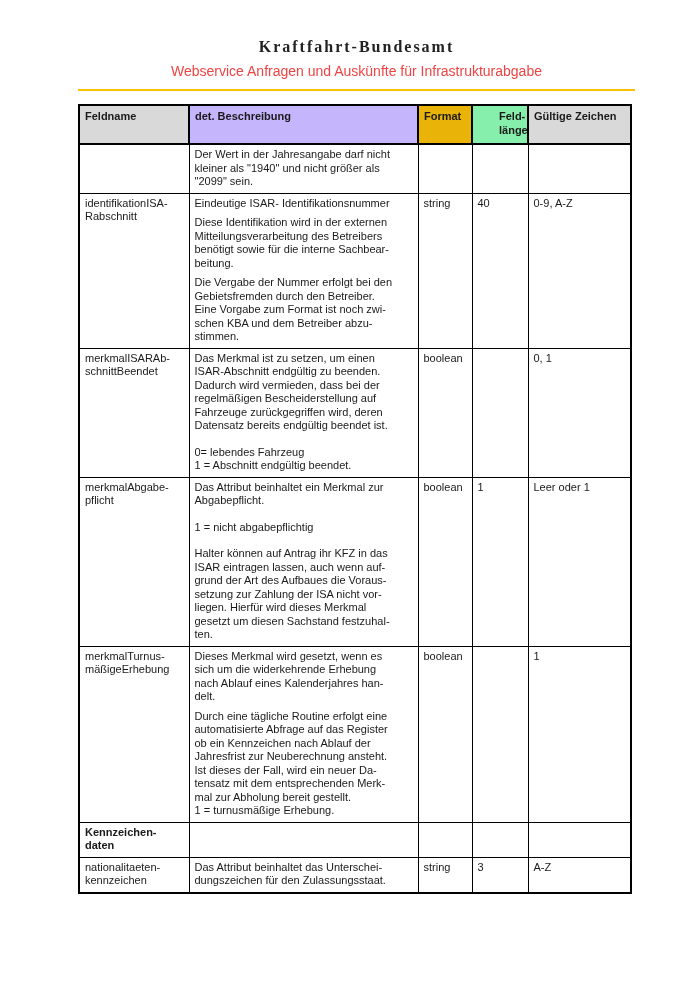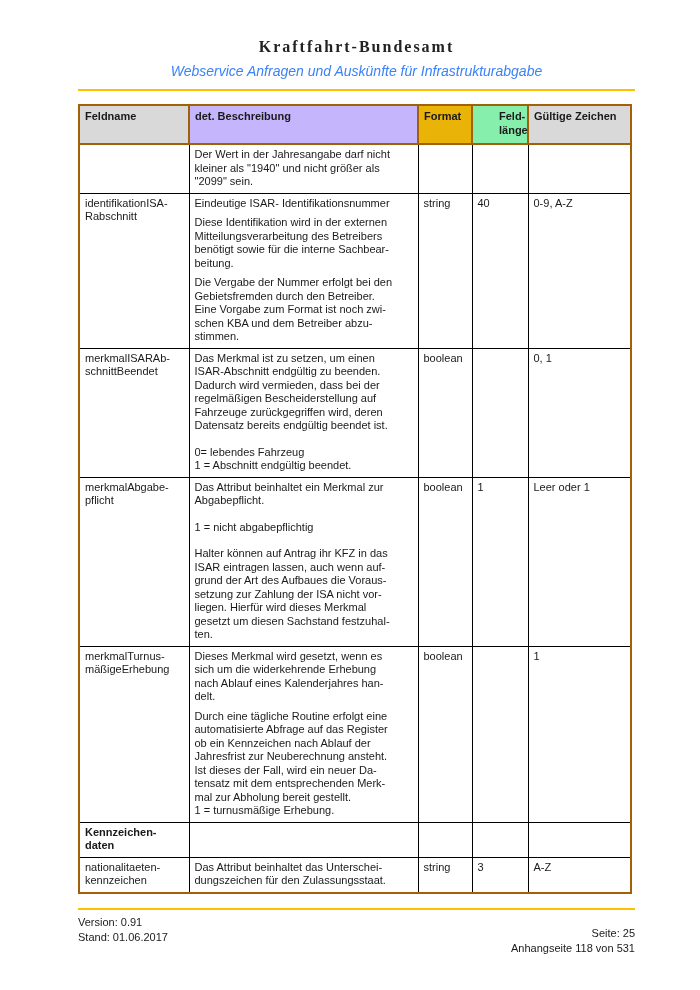--- a/index.html
+++ b/index.html
@@ -24,38 +24,37 @@
     font-weight: bold;
     letter-spacing: 2px;
     text-align: center;
     padding-top: 38px;
     color: #222;
   }
   .doc-subtitle {
     font-size: 14px;
     text-align: center;
     margin-top: 7px;
-    color: #3b82f6;
-    font-style: italic;
+    color: #ef4444;
   }
   .gold-rule {
     height: 2px;
     margin-top: 10px;
     border: 0;
   }
   table.spec {
     border-collapse: collapse;
     table-layout: fixed;
     width: 552px;
     margin-top: 13px;
     font-size: 11px;
     line-height: 13.5px;
   }
   table.spec, table.spec th {
-    border: 2px solid #a16207;
+    border: 2px solid #000000;
   }
   table.spec td {
     border: 1px solid #000;
   }
   table.spec th {
     text-align: left;
     vertical-align: top;
     font-weight: bold;
     padding: 4px 5px 6px 5px;
     white-space: pre-line;
@@ -207,26 +206,13 @@
             <td><div class="para">Das Attribut beinhaltet das Unterschei-
 dungszeichen für den Zulassungsstaat.</div></td>
             <td>string</td>
             <td>3</td>
             <td>A-Z</td>
           </tr>
         </tbody>
     </table>
   </div>
 
-  <div class="footer">
-    <div class="gold-rule accent-bg" style="background: rgb(255, 192, 0);"></div>
-    <div class="footer-cols">
-      <div class="footer-left">
-        <div>Version: 0.91</div>
-        <div>Stand: 01.06.2017</div>
-      </div>
-      <div class="footer-right">
-        <div>Seite: 25</div>
-        <div>Anhangseite 118 von 531</div>
-      </div>
-    </div>
-  </div>
 </div>
 
 </body></html>

